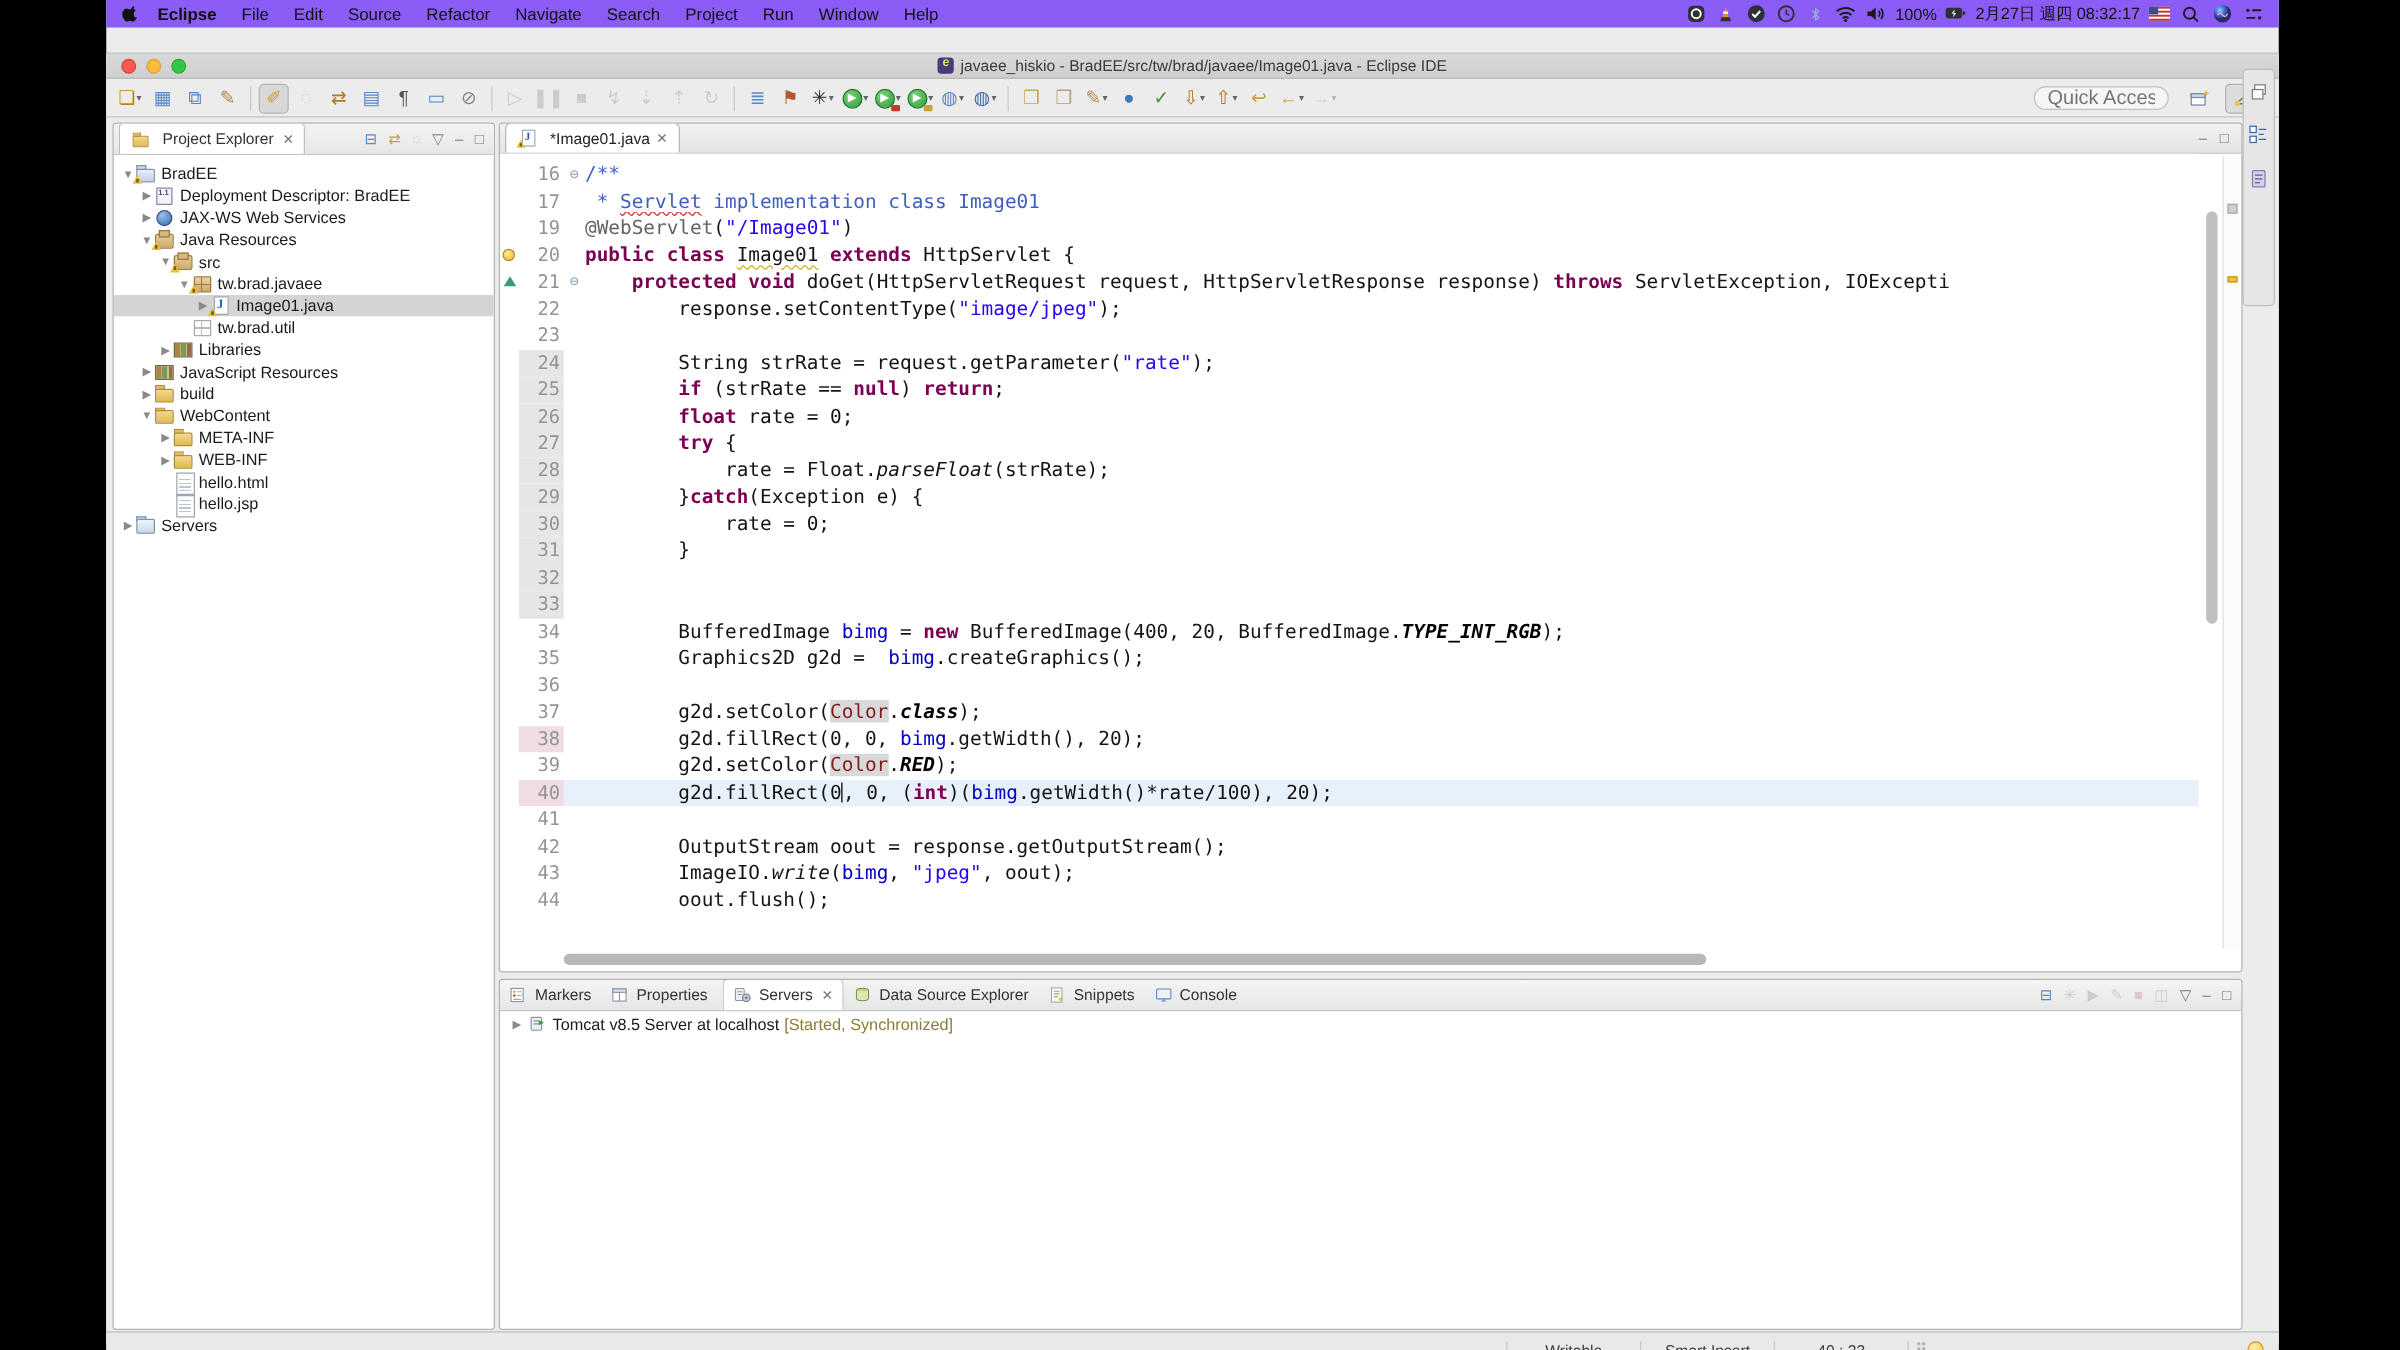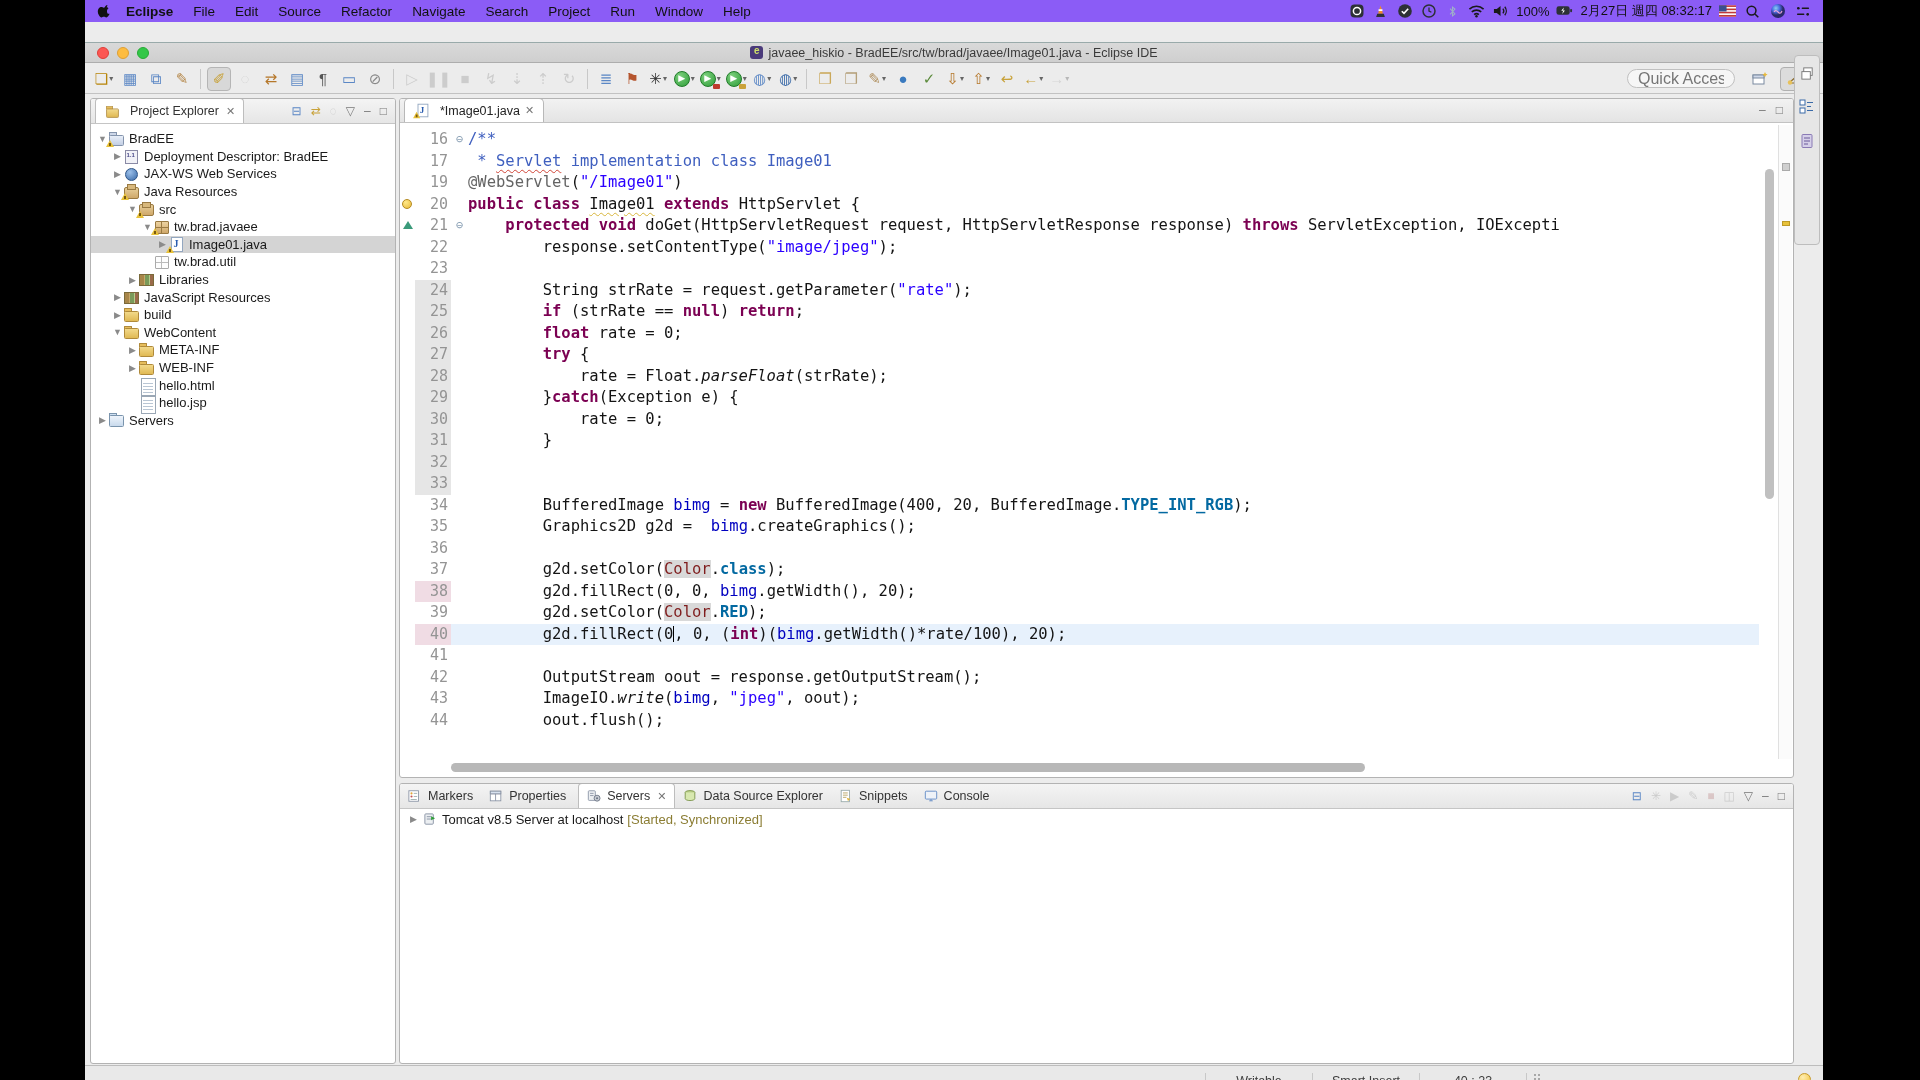--- a/index.html
+++ b/index.html
@@ -115,21 +115,21 @@
   .line{display:flex;height:21.5px;line-height:21.5px;white-space:pre;}
   .line.cur{background:#e7f1fc;}
   .ann{width:15px;flex:none;background:#fff;position:relative;}
   .num{width:36px;flex:none;text-align:right;color:#949494;padding-right:3px;background:#fff;font-size:15px;}
   .num.dg{background:#e6e6e6;}
   .num.dp{background:#f0dce4;}
   .fold{width:17px;flex:none;text-align:center;color:#8aa0b5;font-size:12px;}
   .txt{flex:1;}
   .tok-p{color:#141414;} .tok-k{color:#7b0052;font-weight:bold;} .tok-s{color:#2a00ff;}
   .tok-j{color:#3f5fbf;} .tok-a{color:#646464;}
-  .tok-cst{color:#0369a1;font-weight:bold;}
+  .tok-cst{color:#000000;font-weight:bold;font-style:italic;}
   .tok-fld{color:#0000c0;} .tok-it{color:#141414;font-style:italic;}
   .tok-occ{color:#7f1d1d;background:#d9d9d9;}
   .tok-jsp{color:#3f5fbf;text-decoration:underline wavy #d04437 1px;text-underline-offset:3px;}
   .tok-wv{color:#141414;text-decoration:underline wavy #d8b63c 1px;text-underline-offset:3px;}
   .caret{display:inline-block;width:0;border-left:1.6px solid #000;height:16px;vertical-align:-3px;}
   .mark-bulb{position:absolute;left:2px;top:5px;width:10px;height:10px;border-radius:50%;
              background:radial-gradient(circle at 35% 30%,#ffe98a,#e8b93a);border:1px solid #b58a20;}
   .mark-tri{position:absolute;left:3px;top:6px;width:0;height:0;
             border-left:5px solid transparent;border-right:5px solid transparent;border-bottom:8px solid #3a9a7a;}
   .hscroll{position:absolute;left:15px;right:34px;bottom:2px;height:12px;}

